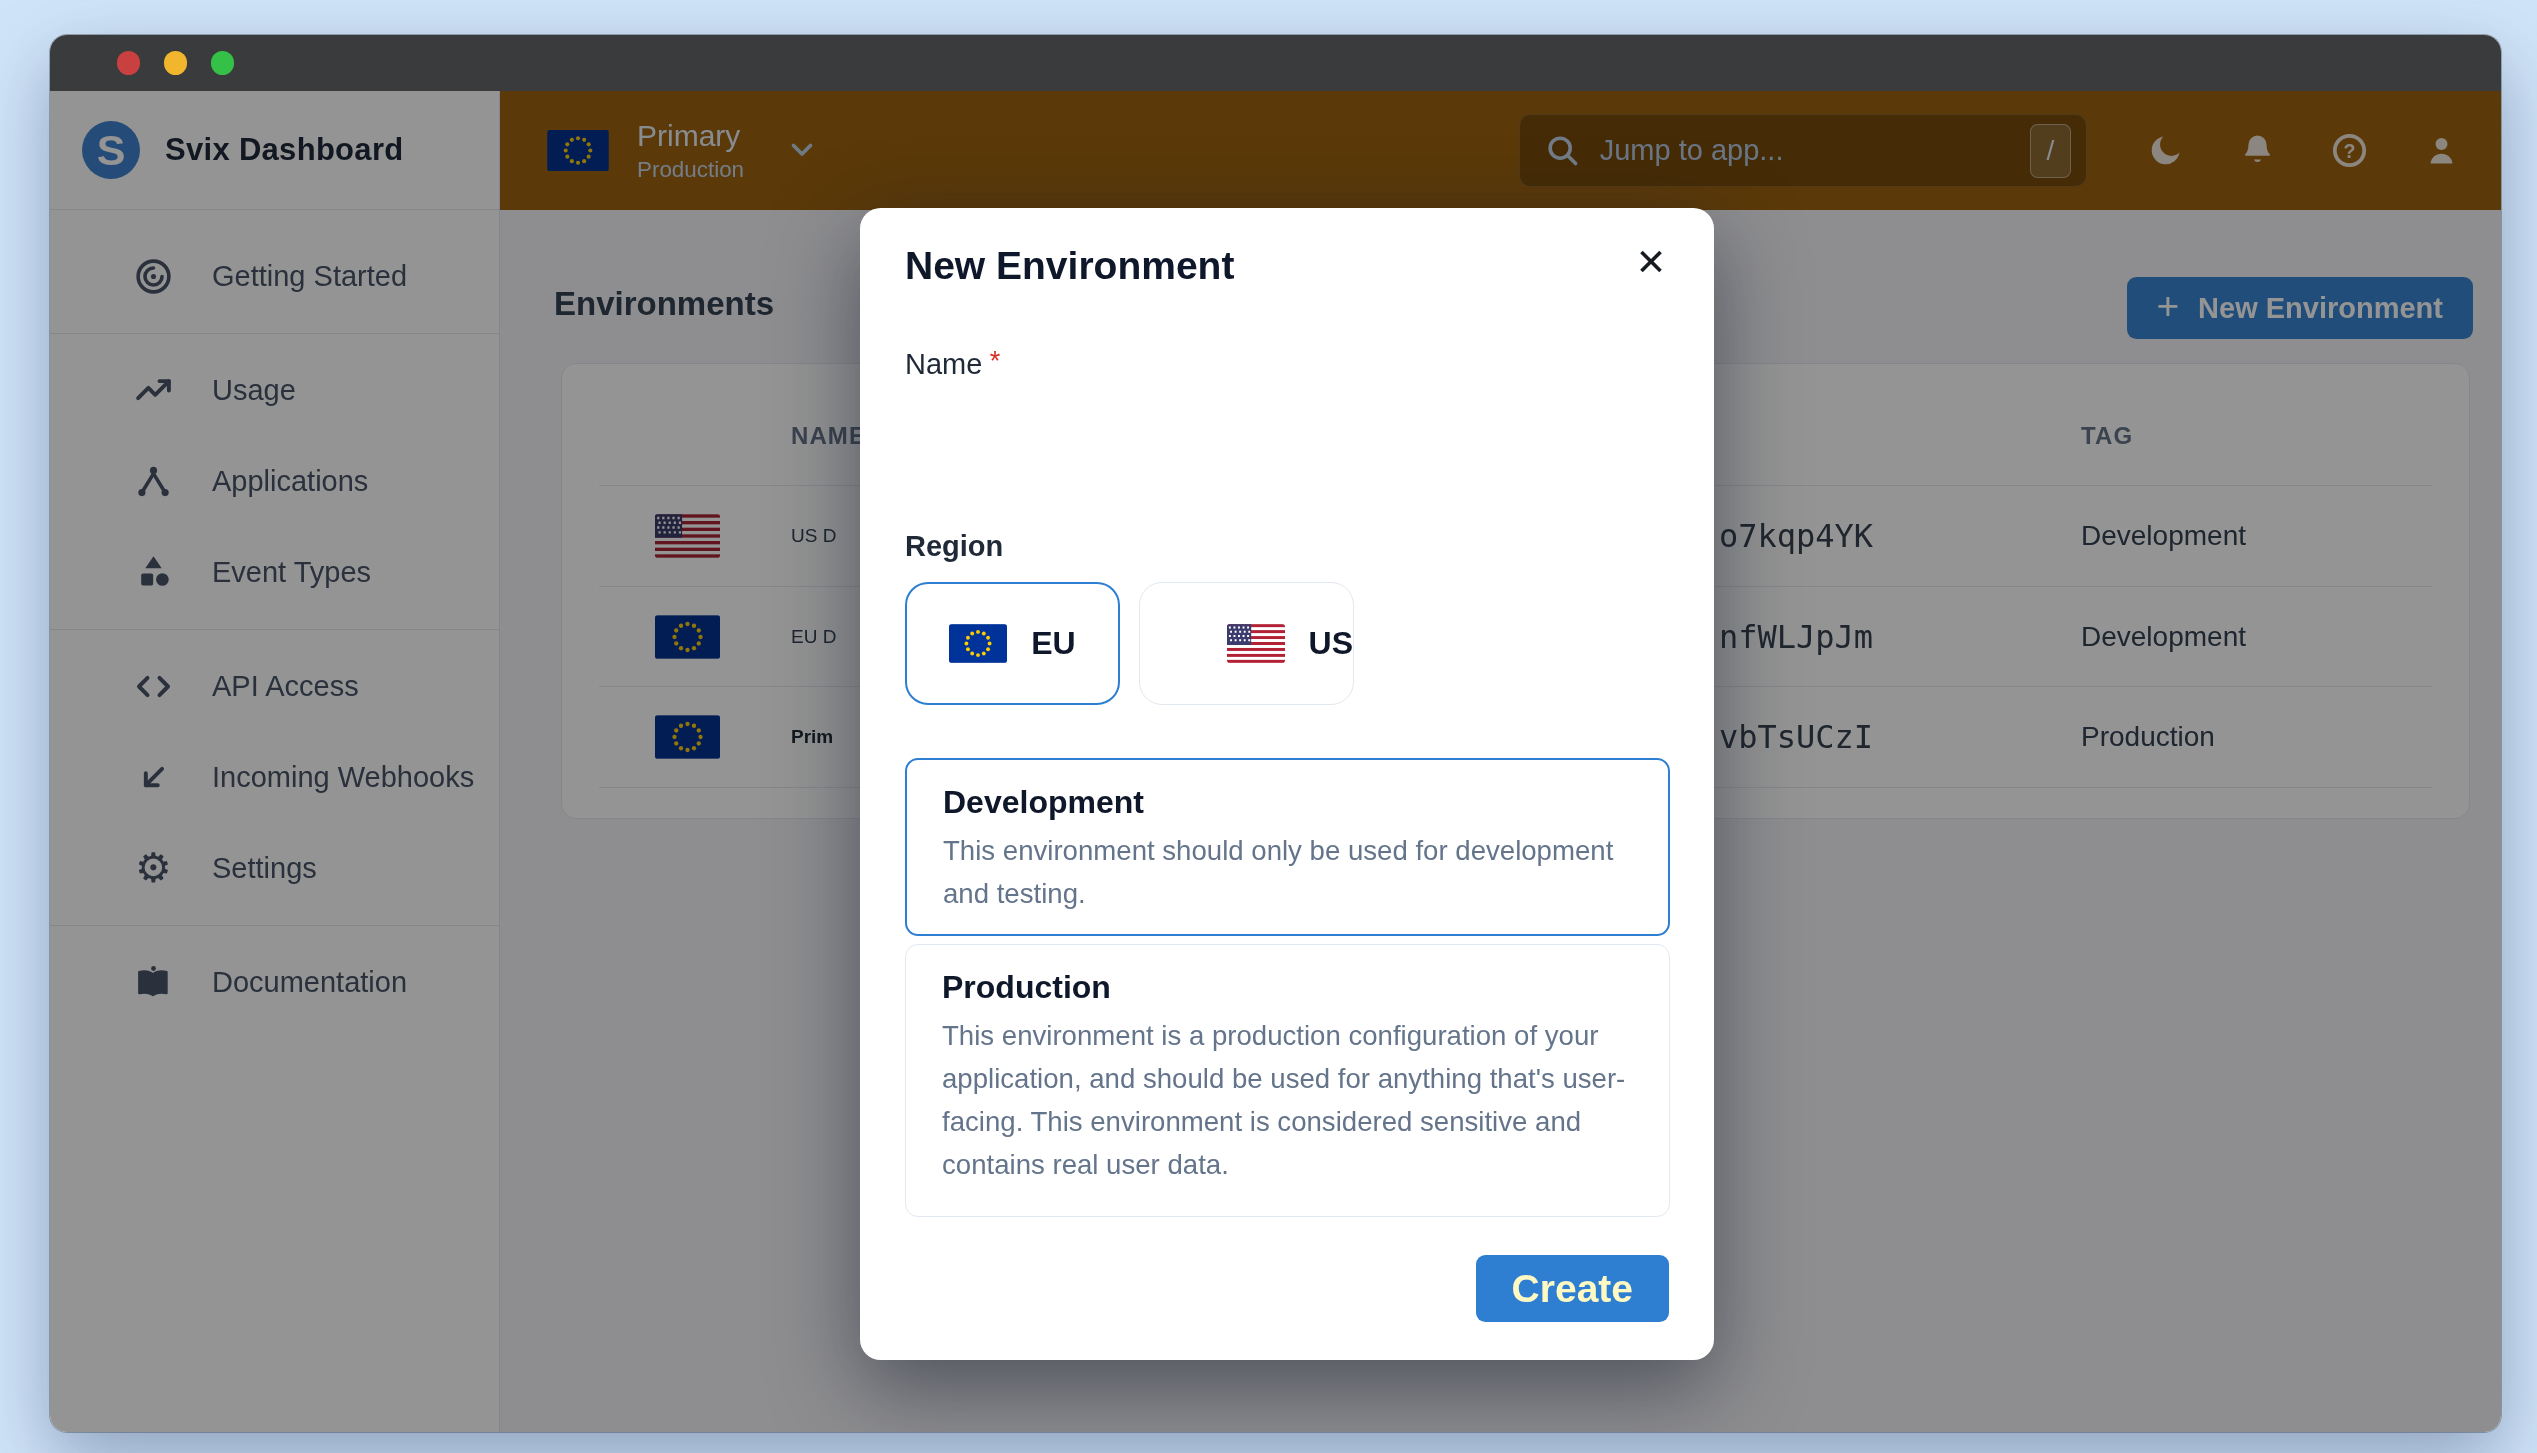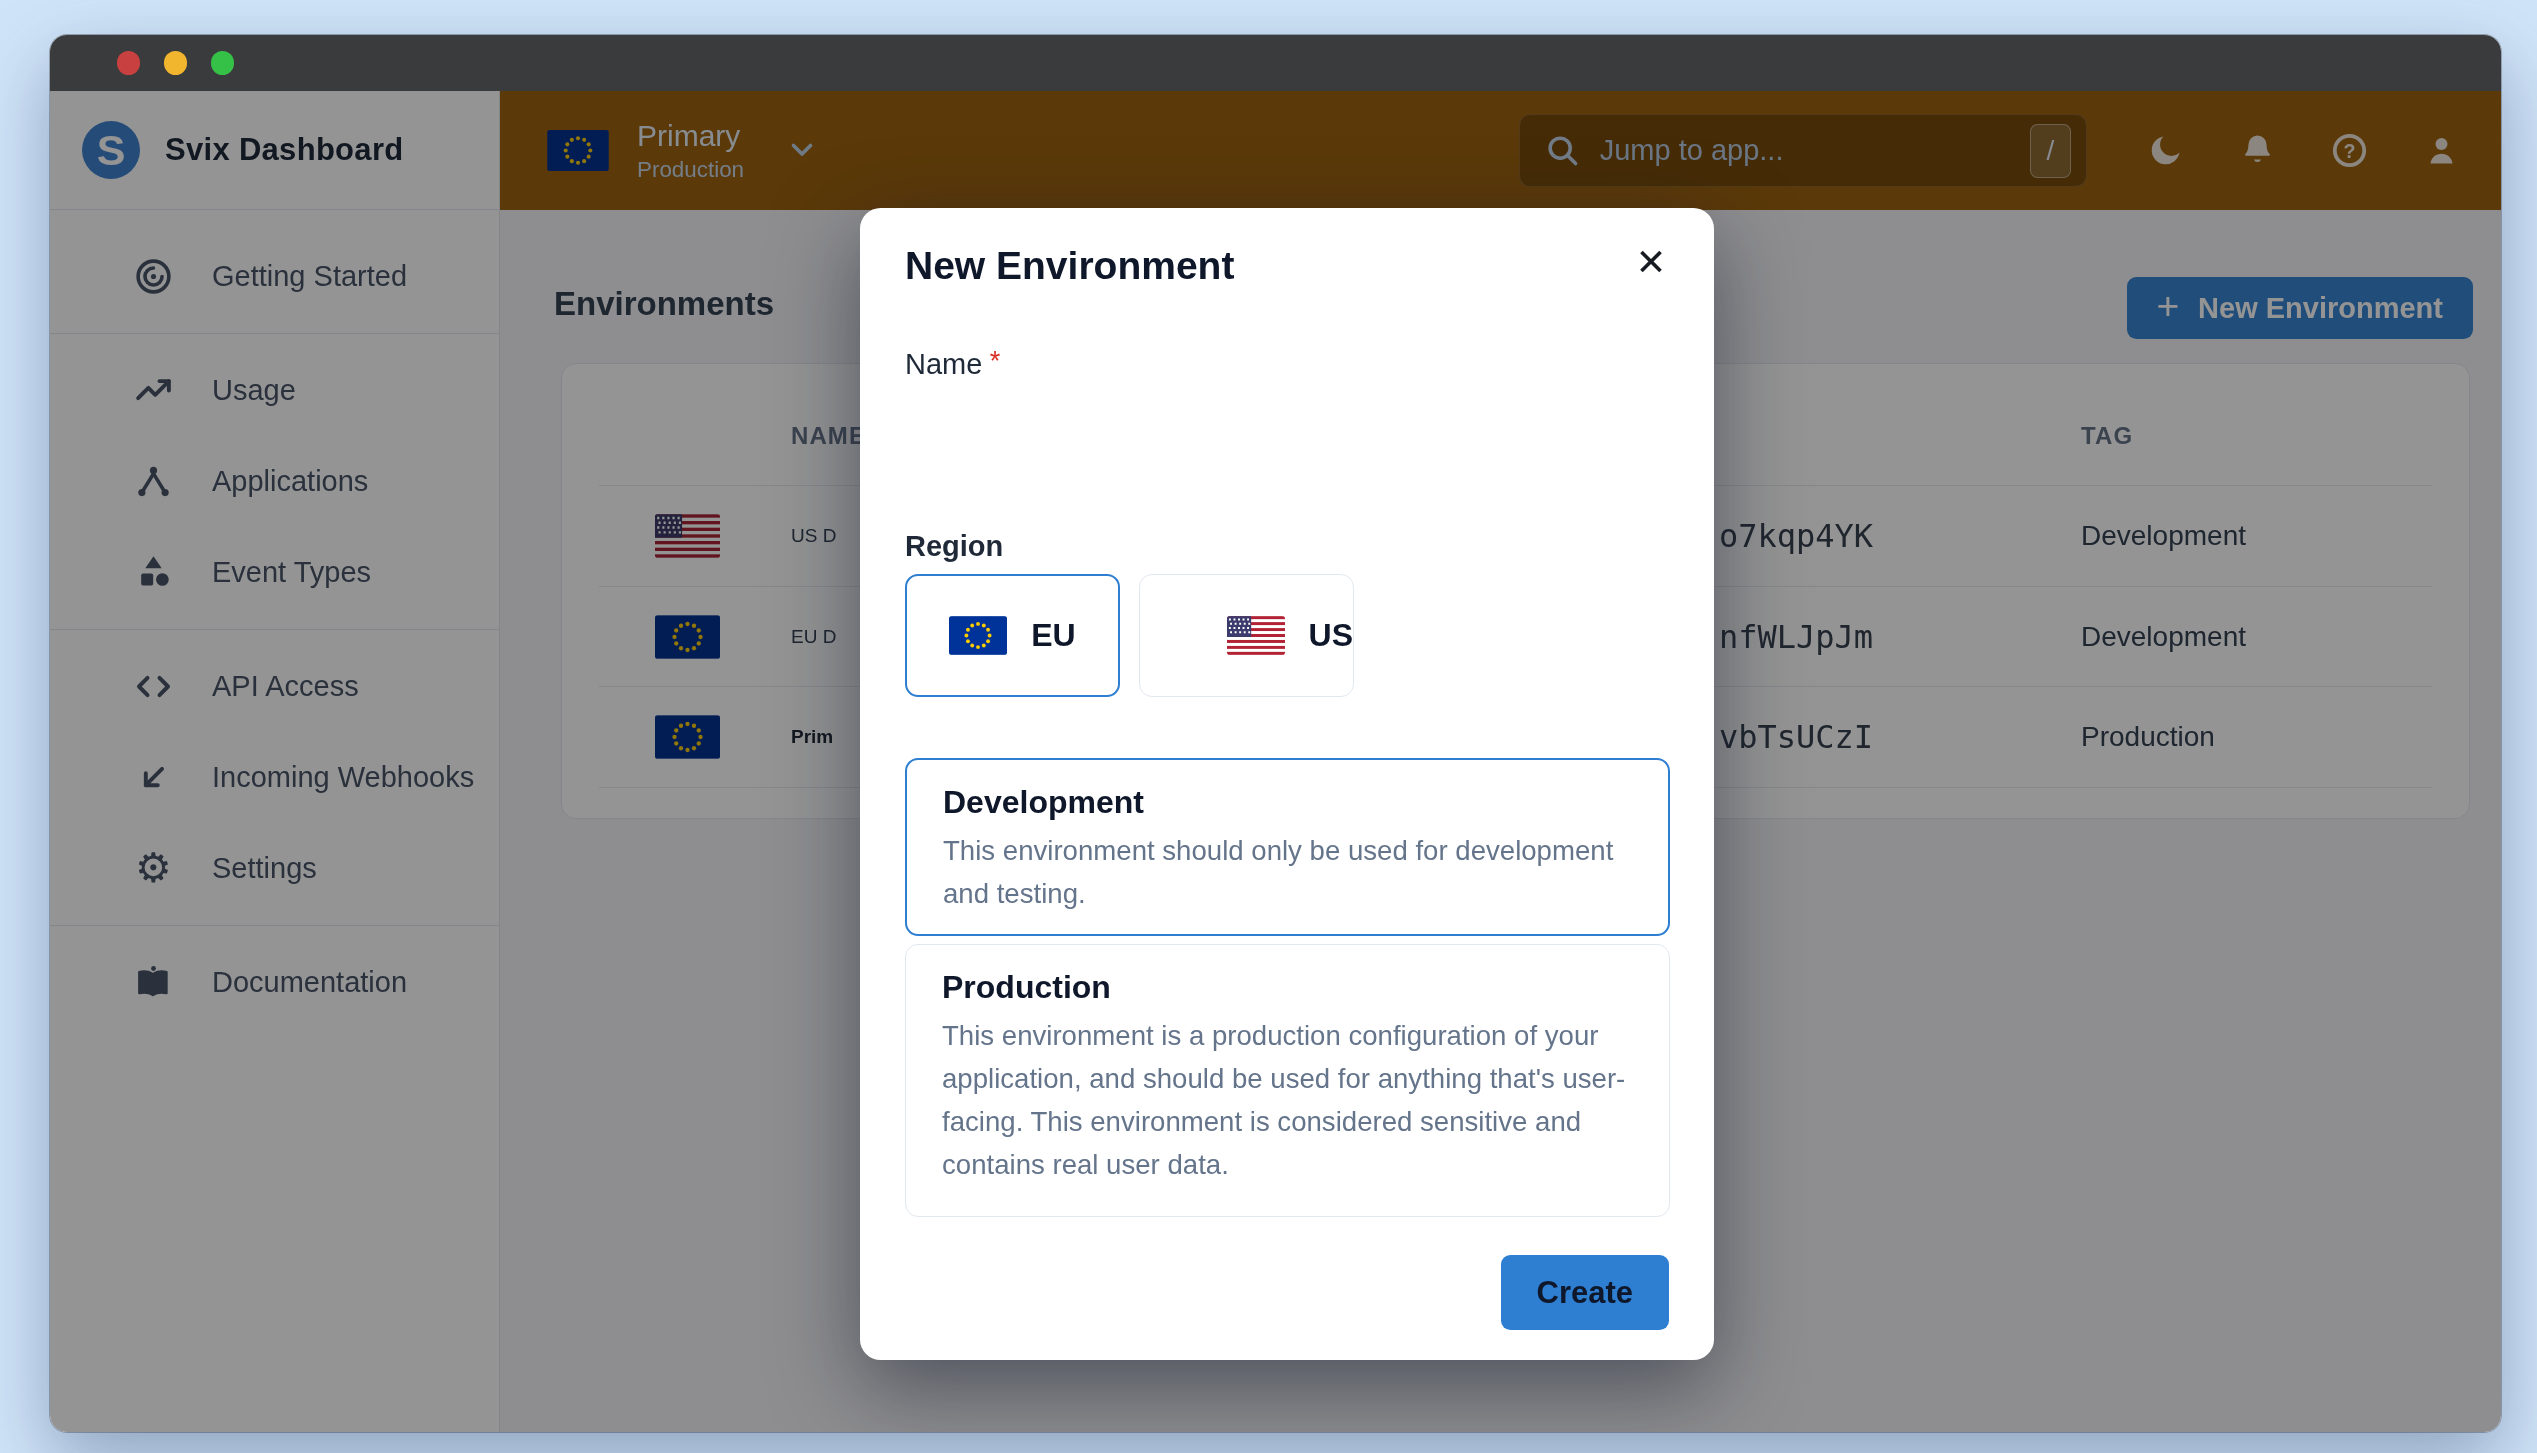--- a/index.html
+++ b/index.html
@@ -84,34 +84,34 @@
     box-shadow:0 28px 84px rgba(15,23,42,.5); z-index:10; }
   .modal > * { position:absolute; }
   .modal-title { left:45px; top:36px; font-size:39px; font-weight:700; color:#0f172a; }
   .modal-close { right:37px; top:28px; width:52px; height:52px; background:none; border:none; cursor:pointer;
     font-size:37px; color:#161b22; font-weight:400; display:flex; align-items:center; justify-content:center; }
   .field-label { left:45px; top:138px; font-size:29px; color:#1f2937; }
   .req { color:#d93025; margin-left:7.5px; font-size:27px; vertical-align:3.7px; }
   .name-input { left:45px; top:193px; width:765px; height:79px; background:#edf1f6; border:none; outline:none;
     border-radius:9.3px; padding:0 26px; font-size:29px; color:#1e2633; font-family:"Liberation Sans",sans-serif; }
   .region-label { left:45px; top:322px; font-size:29px; color:#1f2937;font-weight:bold; }
-  .region-btn { top:366px; width:215px; height:123px; background:#fff; border-radius:13px; cursor:pointer;
+  .region-btn { top:374px; width:215px; height:123px; background:#fff; border-radius:23px; cursor:pointer;
     display:flex; align-items:center; justify-content:center; gap:24px; font-family:"Liberation Sans",sans-serif; }
   .region-btn .rlabel { font-size:32px; font-weight:700; color:#0f172a; }
   .region-eu { left:45px; border:2.8px solid #2e7fd2; }
   .region-us { left:279px; border:1.9px solid #e2e8f0;justify-content:flex-end; }
   .env-card { left:45px; width:765px; border-radius:13px; background:#fff; padding:24px 36px; cursor:pointer; overflow:hidden; }
   .env-card.selected { border:2.8px solid #2e7fd2; }
   .env-card.unselected { border:1.9px solid #e2e8f0; }
   .env-card-dev { top:550px; height:178px; }
   .env-card-prod { top:736px; height:273px; }
   .env-title { font-size:32px; font-weight:700; color:#0f172a; }
   .env-desc { margin-top:9.3px; font-size:27.6px; line-height:1.55; color:#64748b; white-space:pre-line; }
-  .create-btn { right:45px; top:1047px; height:75px; padding:0 36px; background:#2e7fd2; color:#0f172a; border:none;
-    border-radius:9.3px; font-size:31px; font-weight:700; font-family:"Liberation Sans",sans-serif; cursor:pointer; }
+  .create-btn { right:45px; top:1047px; height:67px; padding:0 36px; background:#2e7fd2; color:#fef9c3; border:none;
+    border-radius:9.3px; font-size:39px; font-weight:700; font-family:"Liberation Sans",sans-serif; cursor:pointer; }
 </style>
 </head>
 <body>
 
 <div class="stage">
   <div class="window">
 
     <div class="titlebar">
       <span class="tl red"></span>
       <span class="tl yellow"></span>

